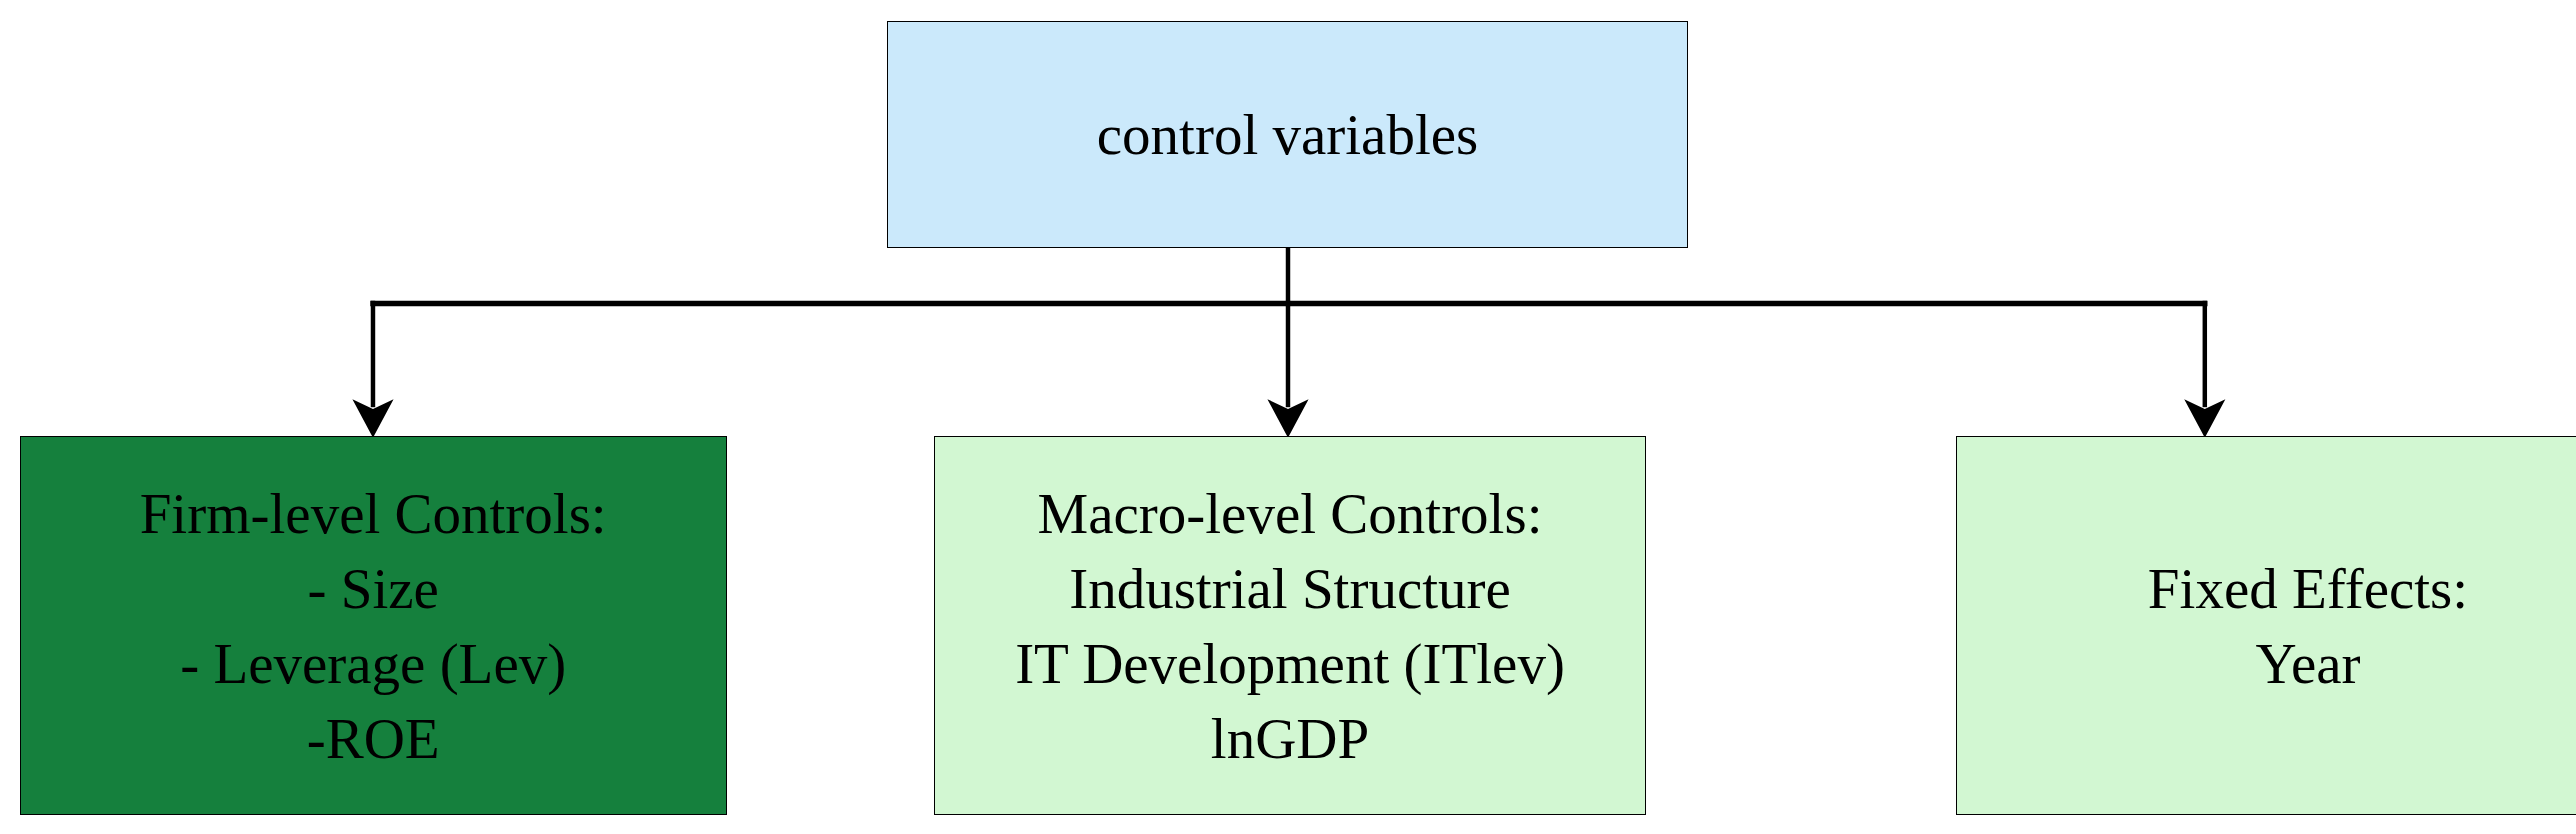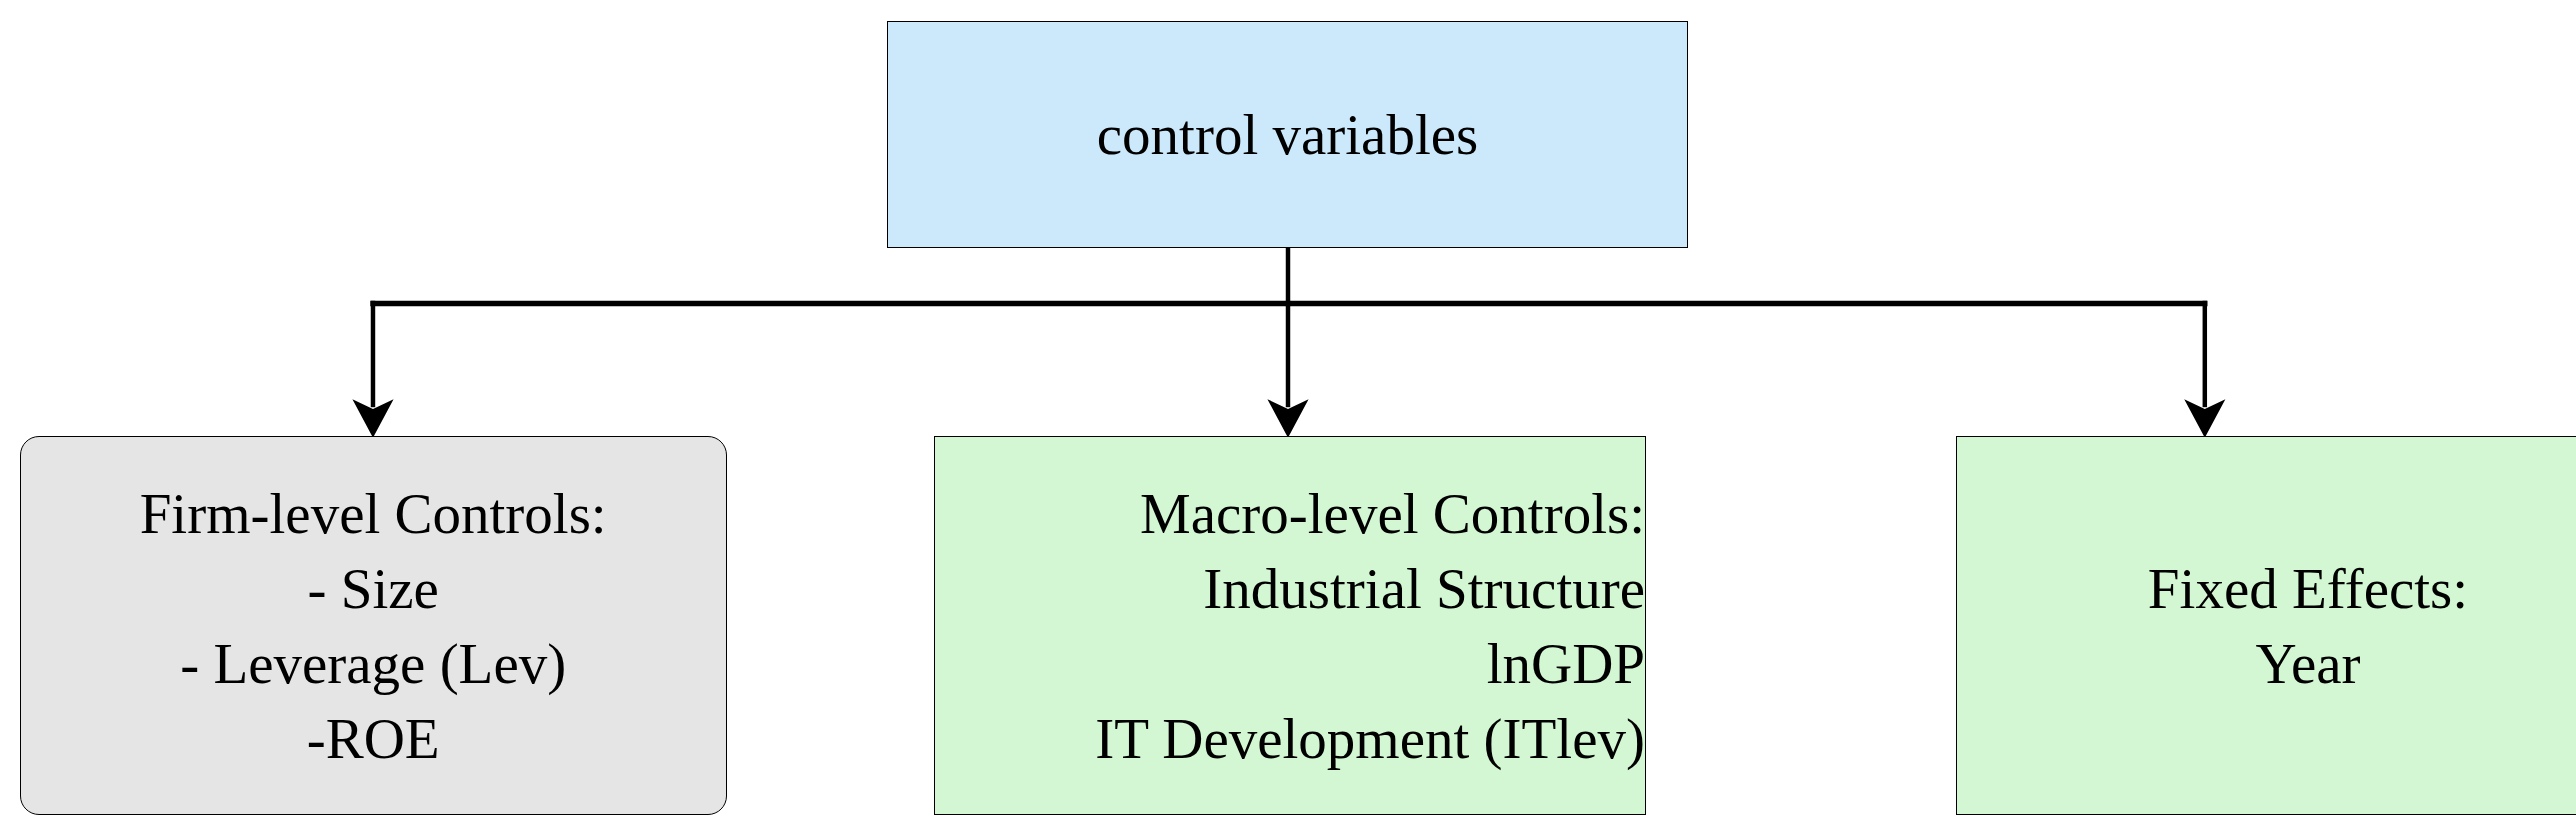--- a/index.html
+++ b/index.html
@@ -66,32 +66,32 @@
     <line x1="1440" y1="276" x2="1440" y2="342" stroke="#000000" stroke-width="5"></line>
     <line x1="414" y1="339" x2="2468" y2="339" stroke="#000000" stroke-width="6"></line>
     <line x1="417" y1="336" x2="417" y2="455" stroke="#000000" stroke-width="5"></line>
     <line x1="1440" y1="336" x2="1440" y2="455" stroke="#000000" stroke-width="5"></line>
     <line x1="2465" y1="336" x2="2465" y2="455" stroke="#000000" stroke-width="5"></line>
     <polygon points="394,446 417,457 440,446 417,489" fill="#000000"></polygon>
     <polygon points="1417,446 1440,457 1463,446 1440,489" fill="#000000"></polygon>
     <polygon points="2442,446 2465,457 2488,446 2465,489" fill="#000000"></polygon>
   </svg>
 
-  <div class="node child-node left" style="background: #e5e5e5; border-radius: 19px;">
+  <div class="node child-node left" style="background: #15803d;">
     <div class="line">Firm-level Controls:</div>
     <div class="line">- Size</div>
     <div class="line">- Leverage (Lev)</div>
     <div class="line">-ROE</div>
   </div>
 
-  <div class="node child-node middle" style="background: rgb(210, 247, 210); align-items: flex-end;">
+  <div class="node child-node middle" style="background: rgb(210, 247, 210);">
     <div class="line">Macro-level Controls:</div>
     <div class="line">Industrial Structure</div>
+    <div class="line">IT Development (ITlev)</div>
     <div class="line">lnGDP</div>
-    <div class="line">IT Development (ITlev)</div>
   </div>
 
   <div class="node child-node right" style="background: rgb(210, 247, 210);">
     <div class="line">Fixed Effects:</div>
     <div class="line">Year</div>
   </div>
 
 </div>
 
 

